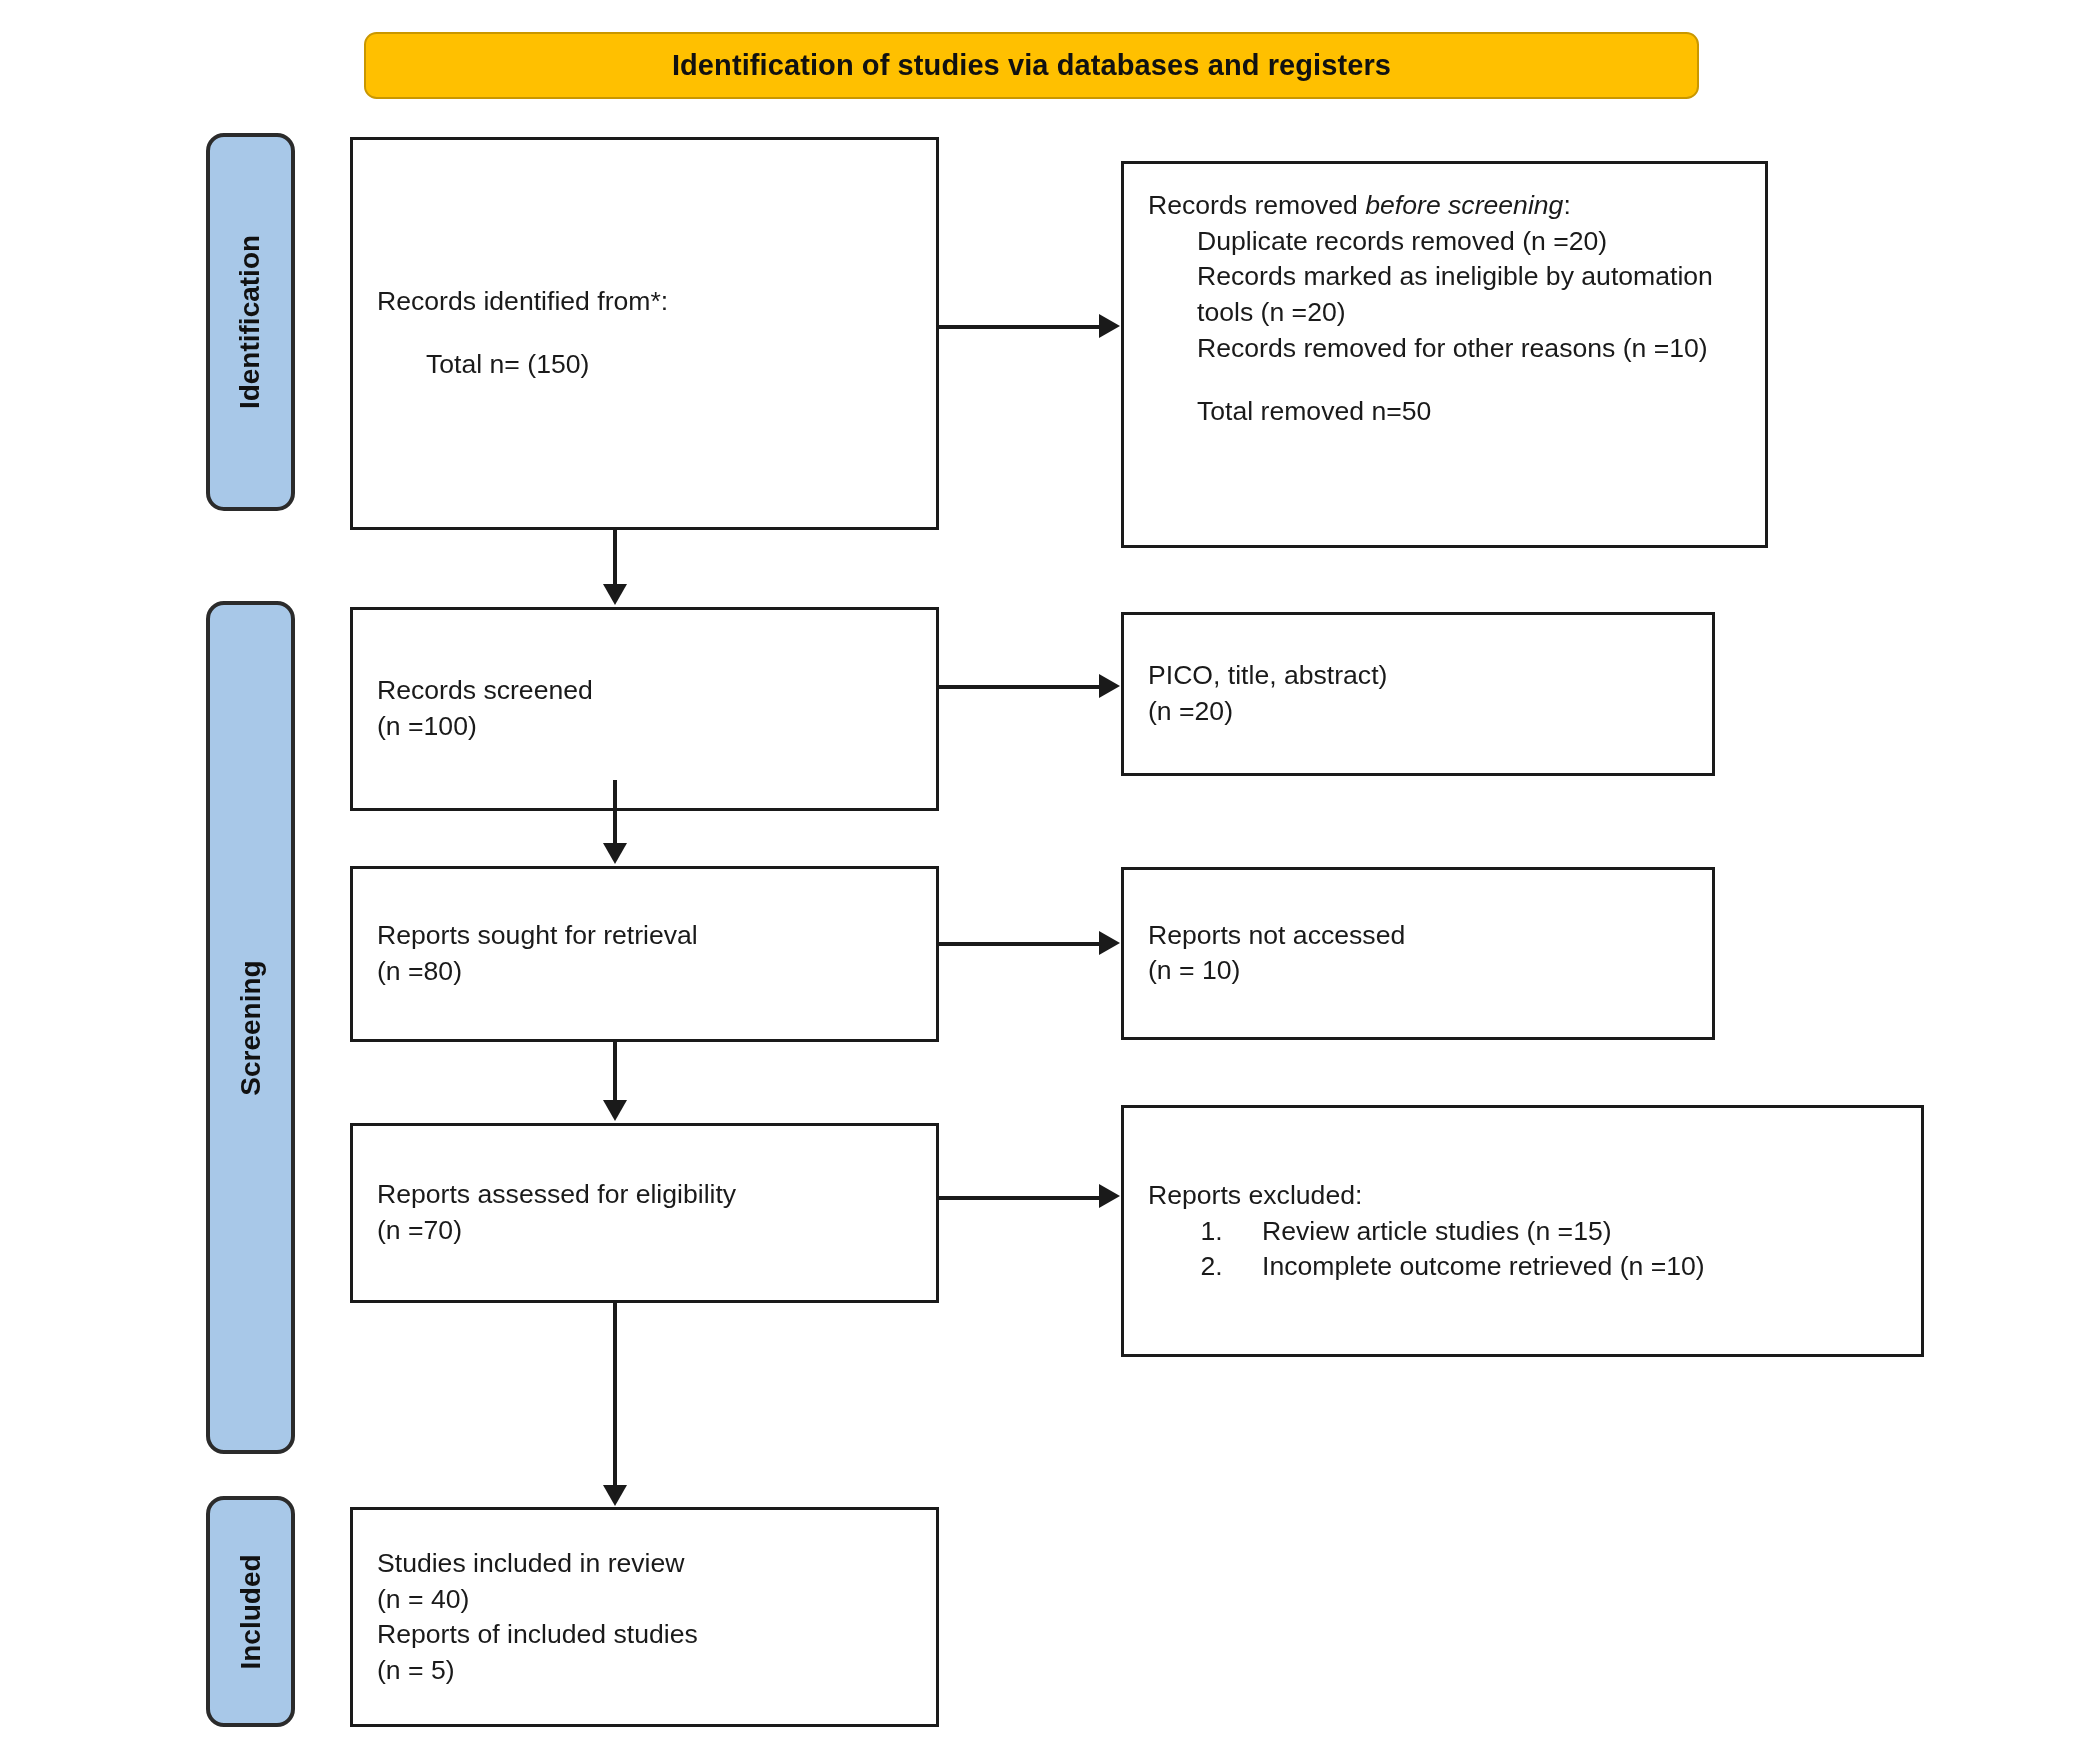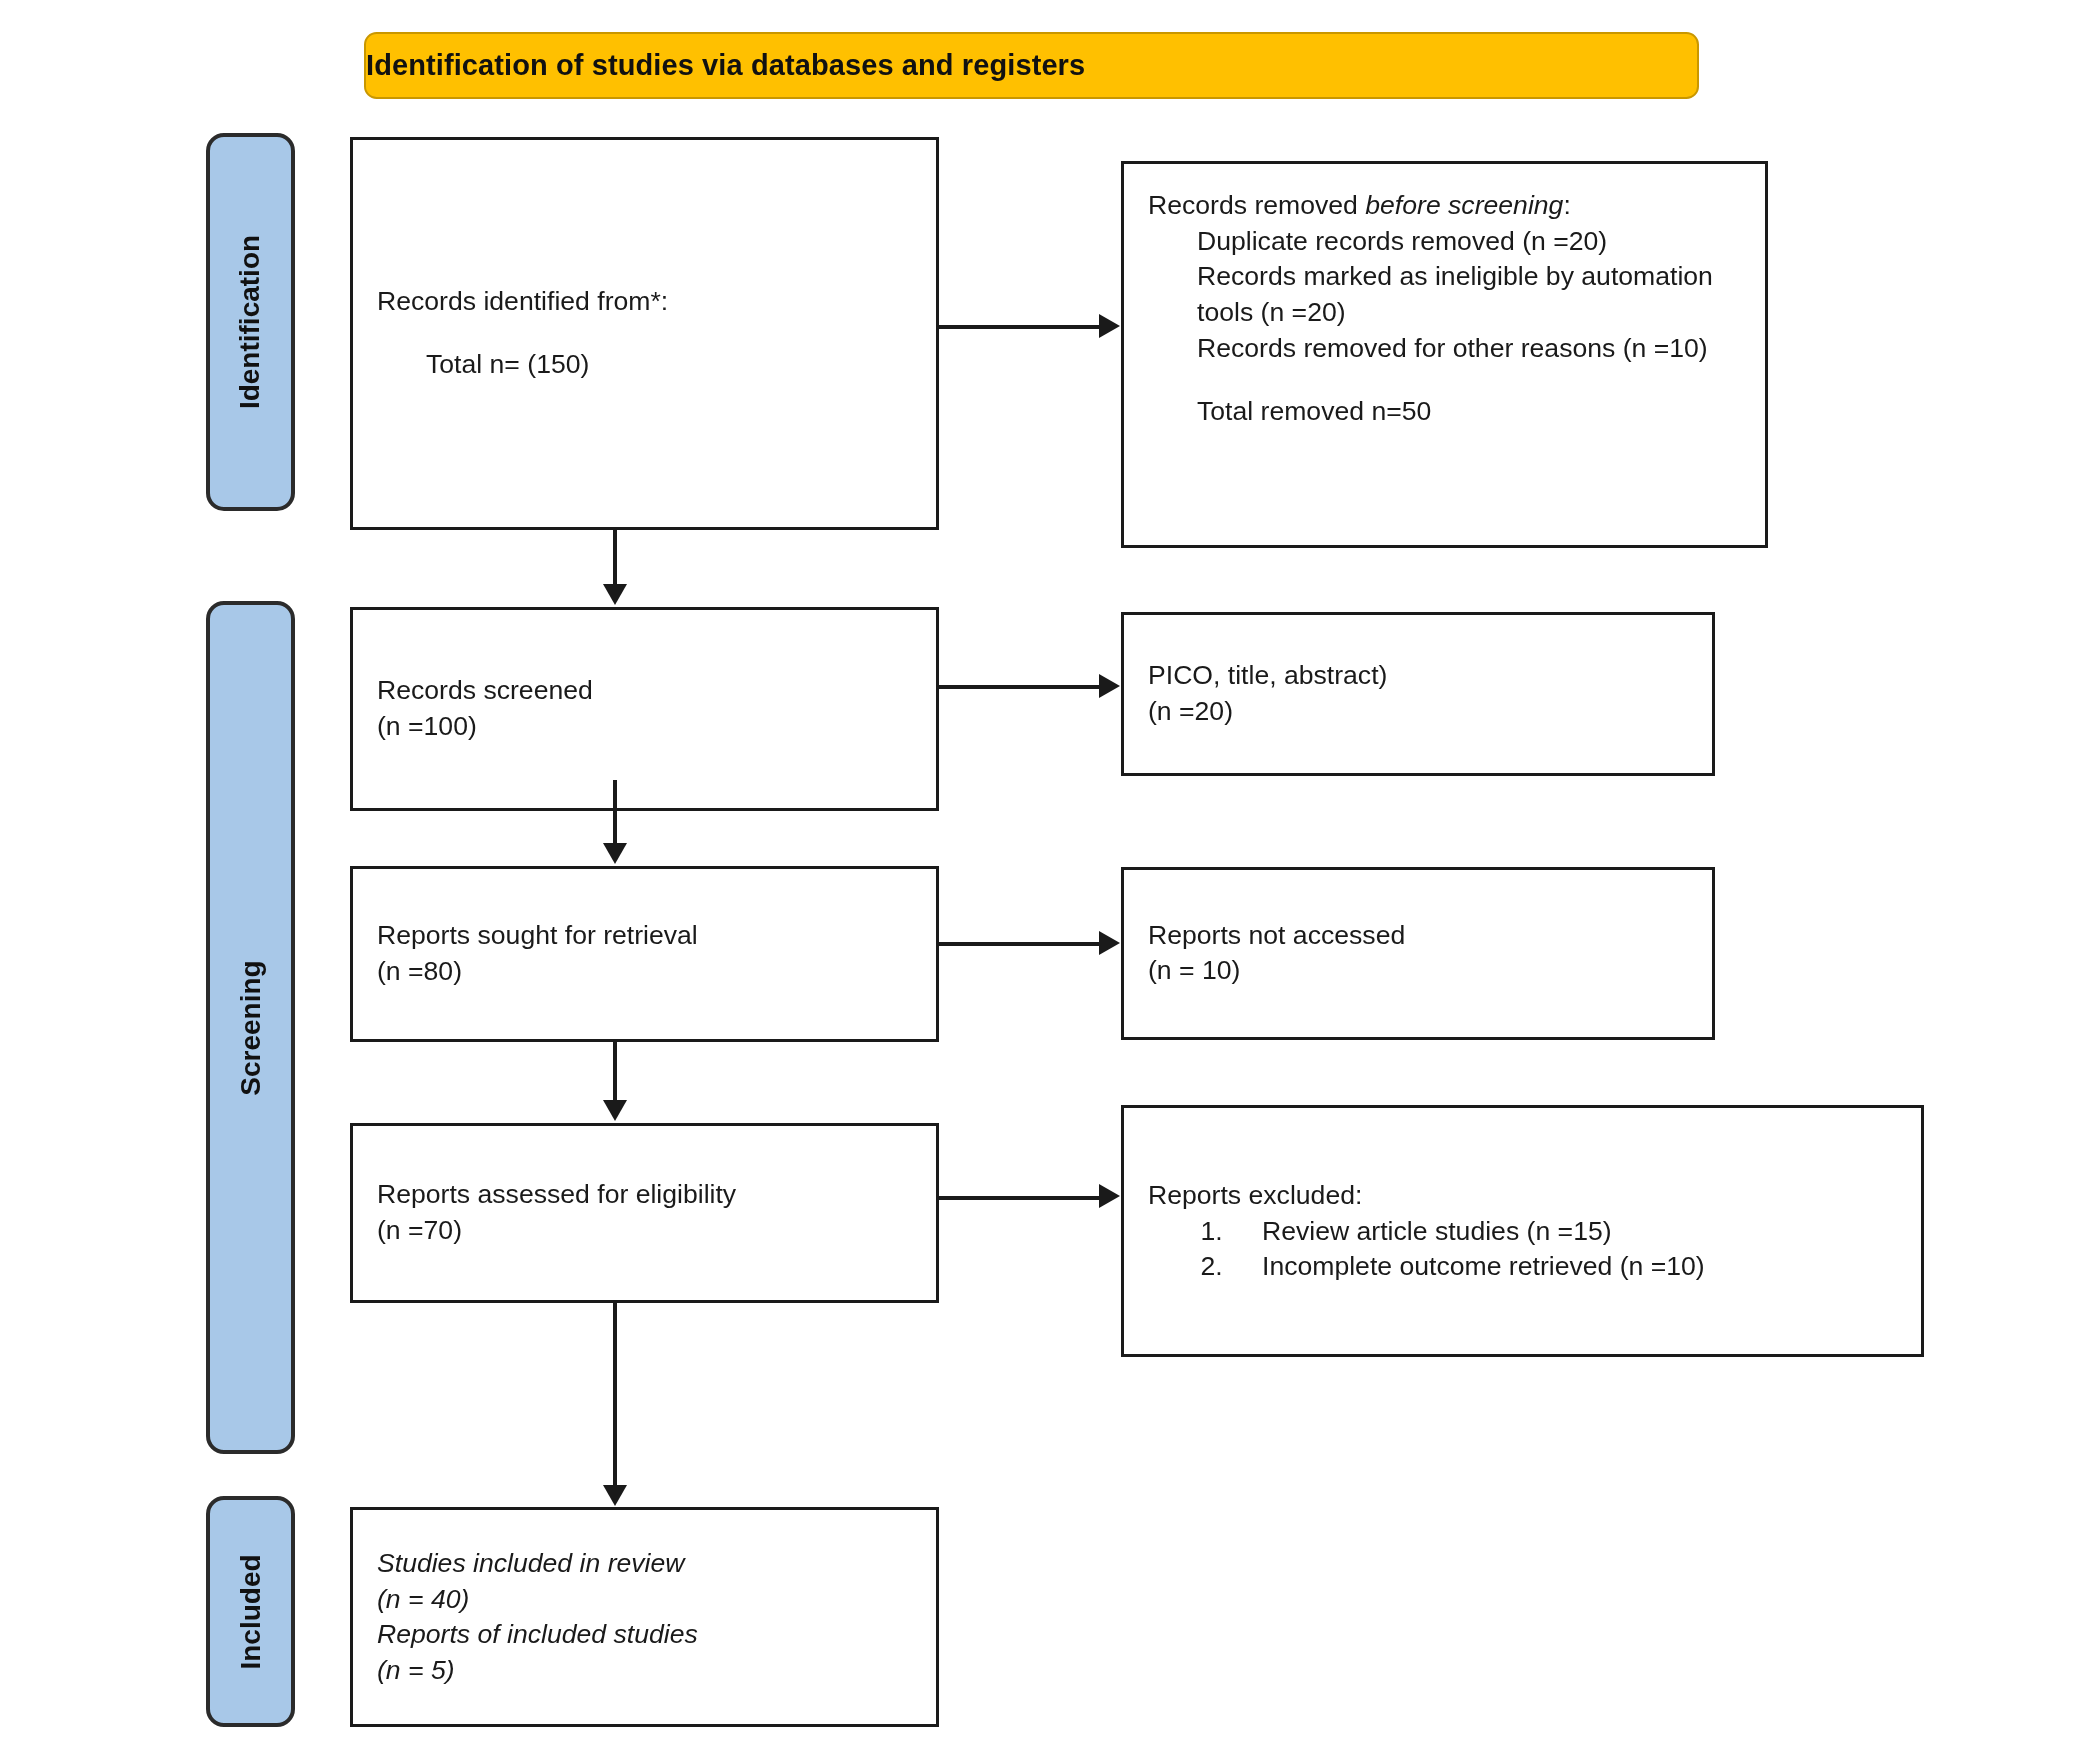--- a/index.html
+++ b/index.html
@@ -24,20 +24,21 @@
     left: 364px;
     top: 32px;
     width: 1335px;
     height: 67px;
     background: #FFC000;
     border: 2.1px solid #C99700;
     border-radius: 12.6px;
     box-sizing: border-box;
     display: flex;
     align-items: center;
+    justify-content: center;
   }
   .banner-text {
     font-size: 29px;
     font-weight: bold;
     color: #111111;
     letter-spacing: 0.1px;
   }
 
   
   .stage {
@@ -101,21 +102,21 @@
 
   
   #box-identified   { left: 350px;  top: 137px;  width: 589px;  height: 393px; }
   #box-removed      { left: 1121px; top: 161px;  width: 647px; height: 387px; padding-left: 28px; }
   #box-screened     { left: 350px;  top: 607px;  width: 589px;  height: 204px; }
   #box-excluded     { left: 1121px; top: 612px;  width: 594px;  height: 164px; }
   #box-sought       { left: 350px;  top: 866px; width: 589px;  height: 176px; padding-left: 10px; }
   #box-notaccessed  { left: 1121px; top: 867px; width: 594px;  height: 173px; }
   #box-assessed     { left: 350px;  top: 1123px; width: 589px;  height: 180px; }
   #box-repexcluded  { left: 1121px; top: 1105px; width: 803px; height: 252px; }
-  #box-included     { left: 350px;  top: 1507px; width: 589px;  height: 220px; font-style: italic; }
+  #box-included     { left: 350px;  top: 1507px; width: 589px;  height: 220px; }
 
   
   .conn { position: absolute; background: #1a1a1a; }
   .hline { height: 3.5px; }
   .vline { width: 3.5px; }
   .arrow-right {
     position: absolute;
     width: 0; height: 0;
     border-top: 12.6px solid transparent;
     border-bottom: 12.6px solid transparent;

